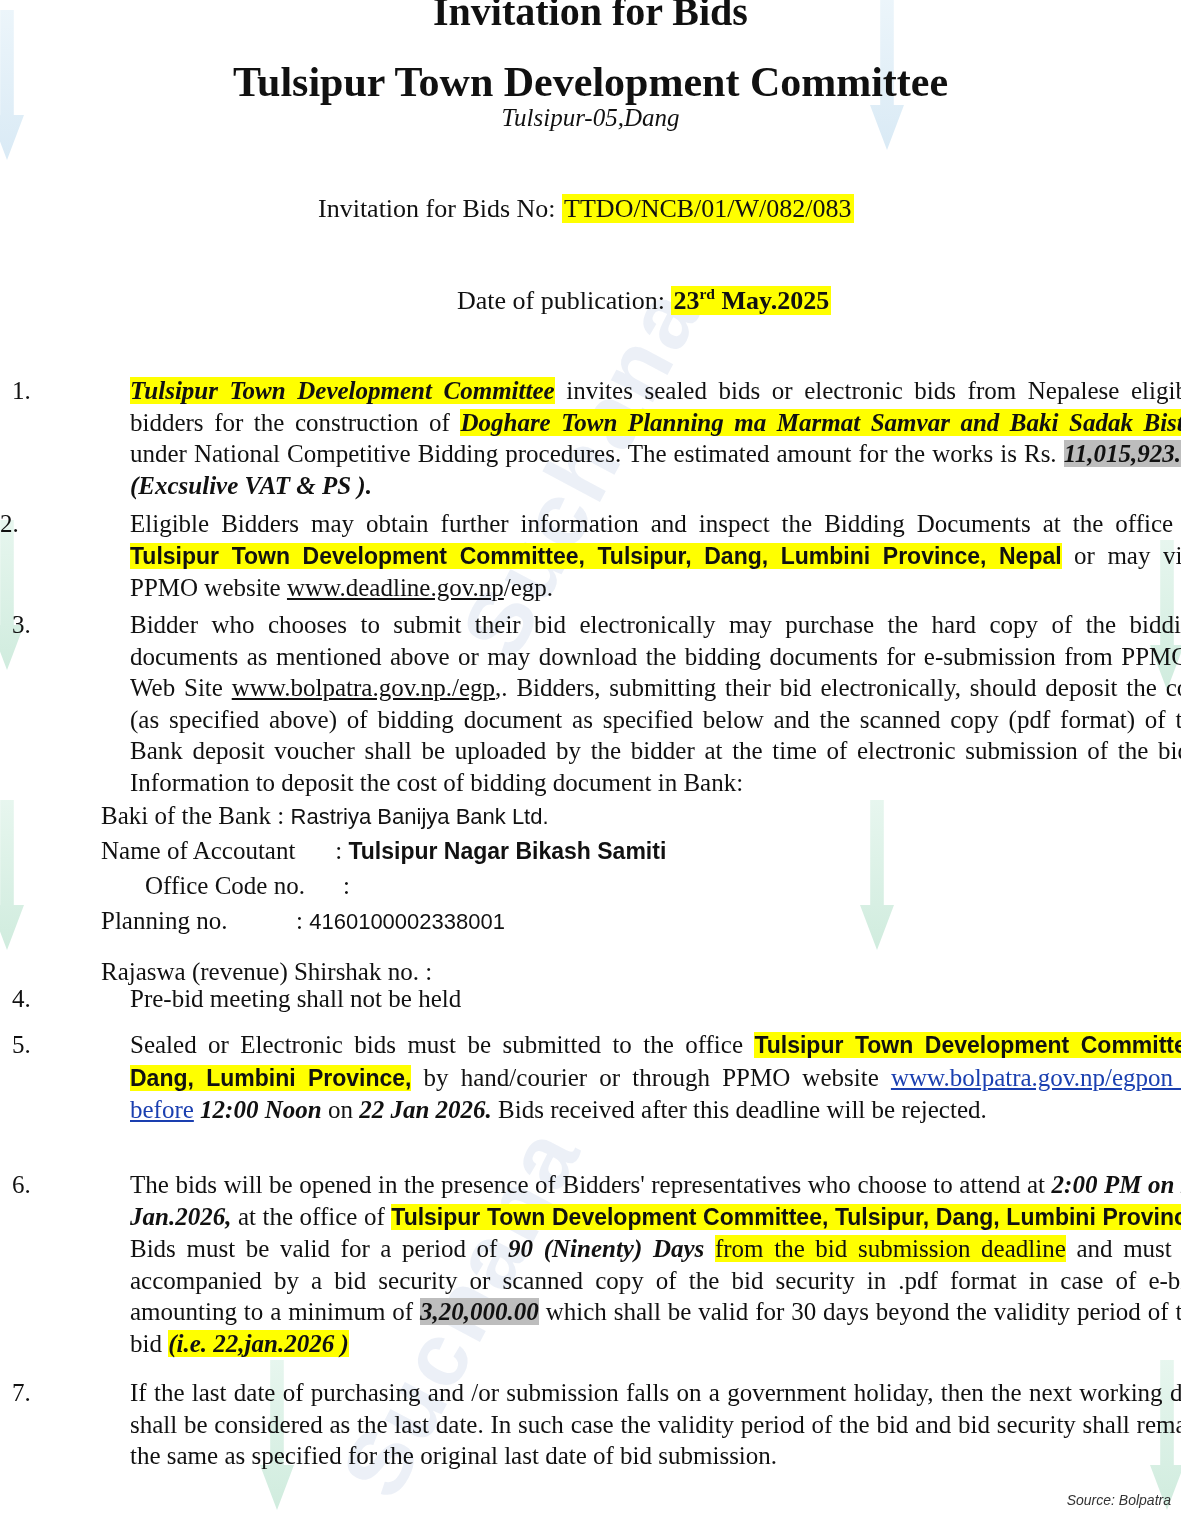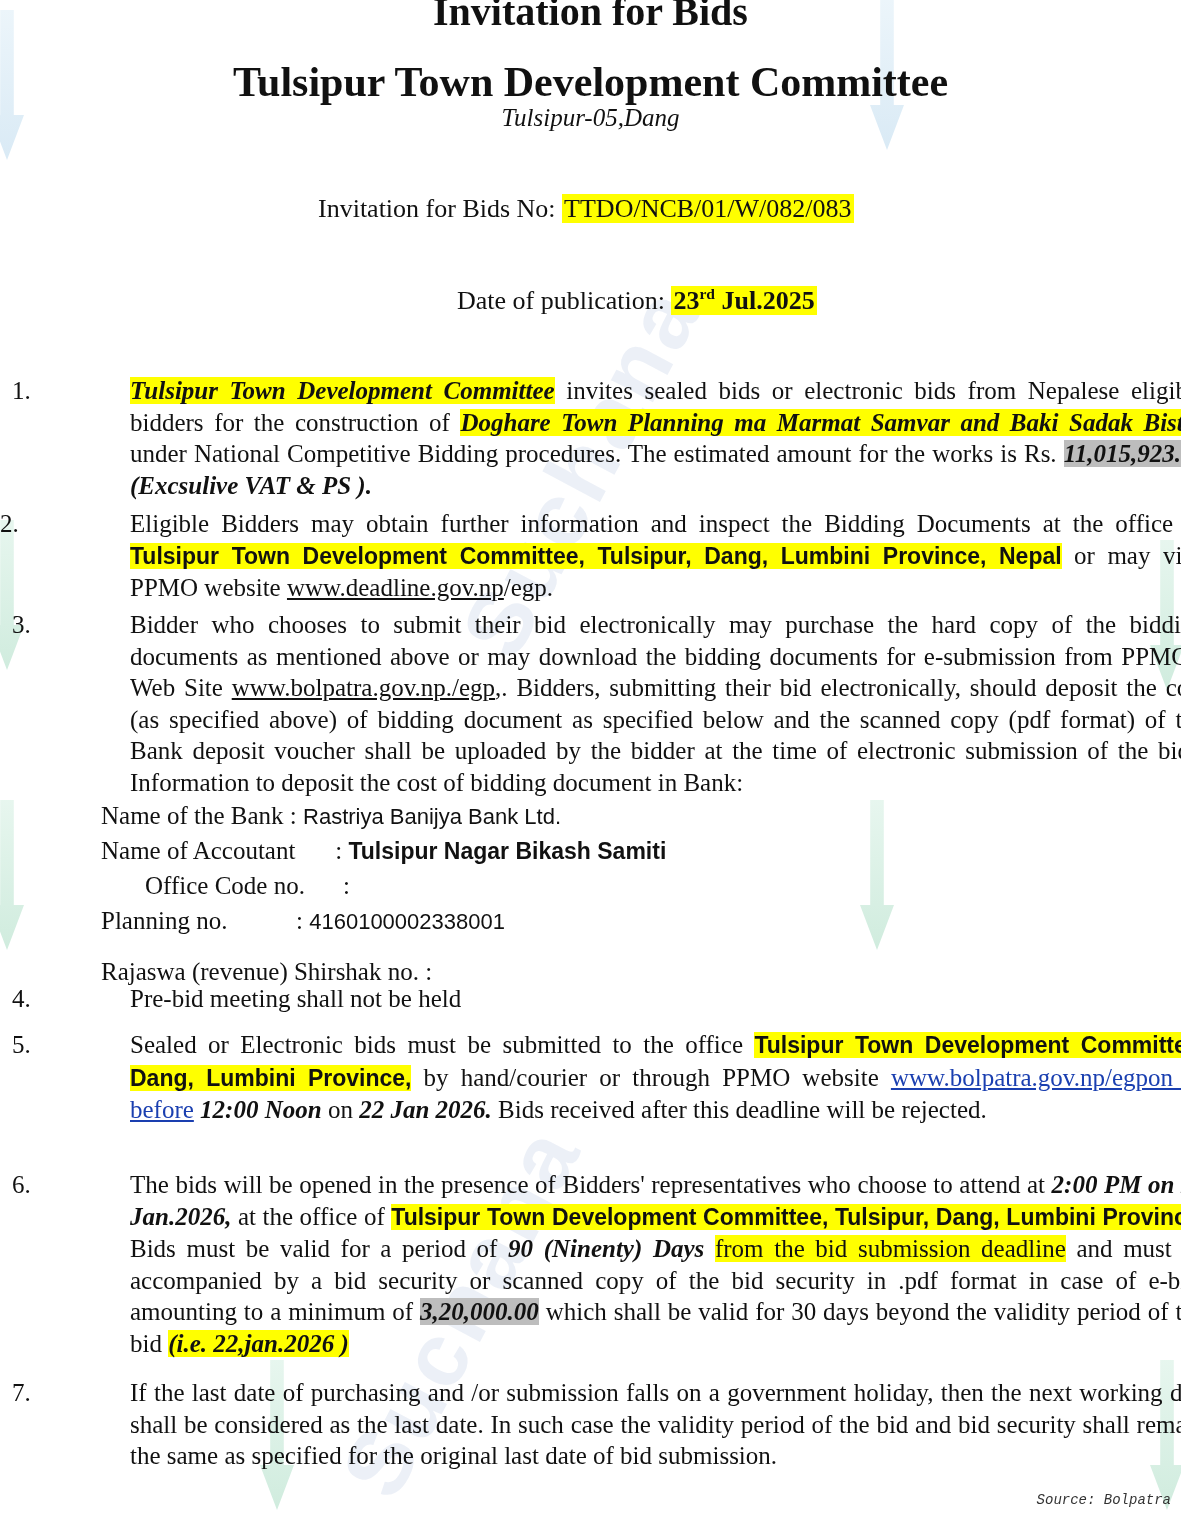--- a/index.html
+++ b/index.html
@@ -45,21 +45,21 @@
     position: absolute; left: 0; width: 1181px; font-size: 25px; line-height: 31.5px;
   }
   .num { position: absolute; top: 0; }
   .body {
     position: absolute; left: 101px; width: 1076px; text-align: justify; margin-left: 29px;
   }
   a.lnk { color: #111; text-decoration: underline; }
   a.blue { color: #1a3fb0; text-decoration: underline; }
   .bank { position: absolute; left: 101px; font-size: 25px; }
   .src {
-    position: absolute; right: 10px; top: 1492px; font-family: Liberation Mono, monospace;
+    position: absolute; right: 10px; top: 1492px; font-family: Liberation Sans, sans-serif;
     font-style: italic; font-size: 14px; color: #333;
   }
 </style>
 </head>
 <body>
 
 <div class="wm">
   <div class="wm-arrow" style="left:-10px;top:10px;"></div>
   <div class="wm-arrow" style="left:870px;top:0px;"></div>
   <div class="wm-arrow green" style="left:-10px;top:520px;"></div>
@@ -76,21 +76,21 @@
 <h2 class="title t2">Tulsipur Town Development Committee</h2>
 <div class="title t3">Tulsipur-05,Dang</div>
 
 <div class="ifb">
   <span>Invitation for Bids No:</span>
   <span class="hl" style="padding:0 2px;">TTDO/NCB/01/W/082/083</span>
 </div>
 
 <div class="pub">
   <span>Date of publication:</span>
-  <span class="hl bold" style="padding:0 2px;"><span>23</span><sup>rd</sup> <span>Jul.2025</span></span>
+  <span class="hl bold" style="padding:0 2px;"><span>23</span><sup>rd</sup> <span>May.2025</span></span>
 </div>
 
 <div class="item" style="top:375px;">
   <span class="num" style="left:12px;">1.</span>
   <div class="body">
     <span class="hl bold it">Tulsipur Town Development Committee</span><span> invites sealed bids or electronic bids from Nepalese eligible bidders for the construction of </span><span class="hl bold it">Doghare Town Planning ma Marmat Samvar and Baki Sadak Bistar</span><span>  under National Competitive Bidding procedures. The estimated amount for the works is Rs. </span><span class="hlg bold it">11,015,923.84</span><span class="bold it"> (Excsulive VAT &amp; PS ).</span>
   </div>
 </div>
 
 <div class="item" style="top:508px;">
@@ -101,21 +101,21 @@
 </div>
 
 <div class="item" style="top:609px;">
   <span class="num" style="left:12px;">3.</span>
   <div class="body">
     <span>Bidder who chooses to submit their bid electronically may purchase the hard copy of the bidding documents as mentioned above or may download the bidding documents for e-submission from PPMO’s Web Site </span><a class="lnk">www.bolpatra.gov.np./egp</a><span>,. Bidders, submitting their bid electronically, should deposit the cost (as specified above) of bidding document as specified below and the scanned copy (pdf format) of the Bank deposit voucher shall be uploaded by the bidder at the time of electronic submission of the bids. Information to deposit the cost of bidding document in Bank:</span>
   </div>
 </div>
 
 <div class="bank" style="top:802px;">
-  <span>Name of the Bank : </span><span class="sansr">Rastriya Banijya Bank Ltd.</span>
+  <span>Baki of the Bank : </span><span class="sansr">Rastriya Banijya Bank Ltd.</span>
 </div>
 <div class="bank" style="top:837px;">
   <span style="display:inline-block;width:228px;">Name of Accoutant</span><span> : </span><span class="sans">Tulsipur Nagar Bikash Samiti</span>
 </div>
 <div class="bank" style="top:872px;">
   <span style="display:inline-block;width:198px;margin-left:44px;">Office Code no.</span><span>:</span>
 </div>
 <div class="bank" style="top:907px;">
   <span style="display:inline-block;width:195px;">Planning no.</span><span>: </span><span class="sansr">4160100002338001</span>
 </div>

